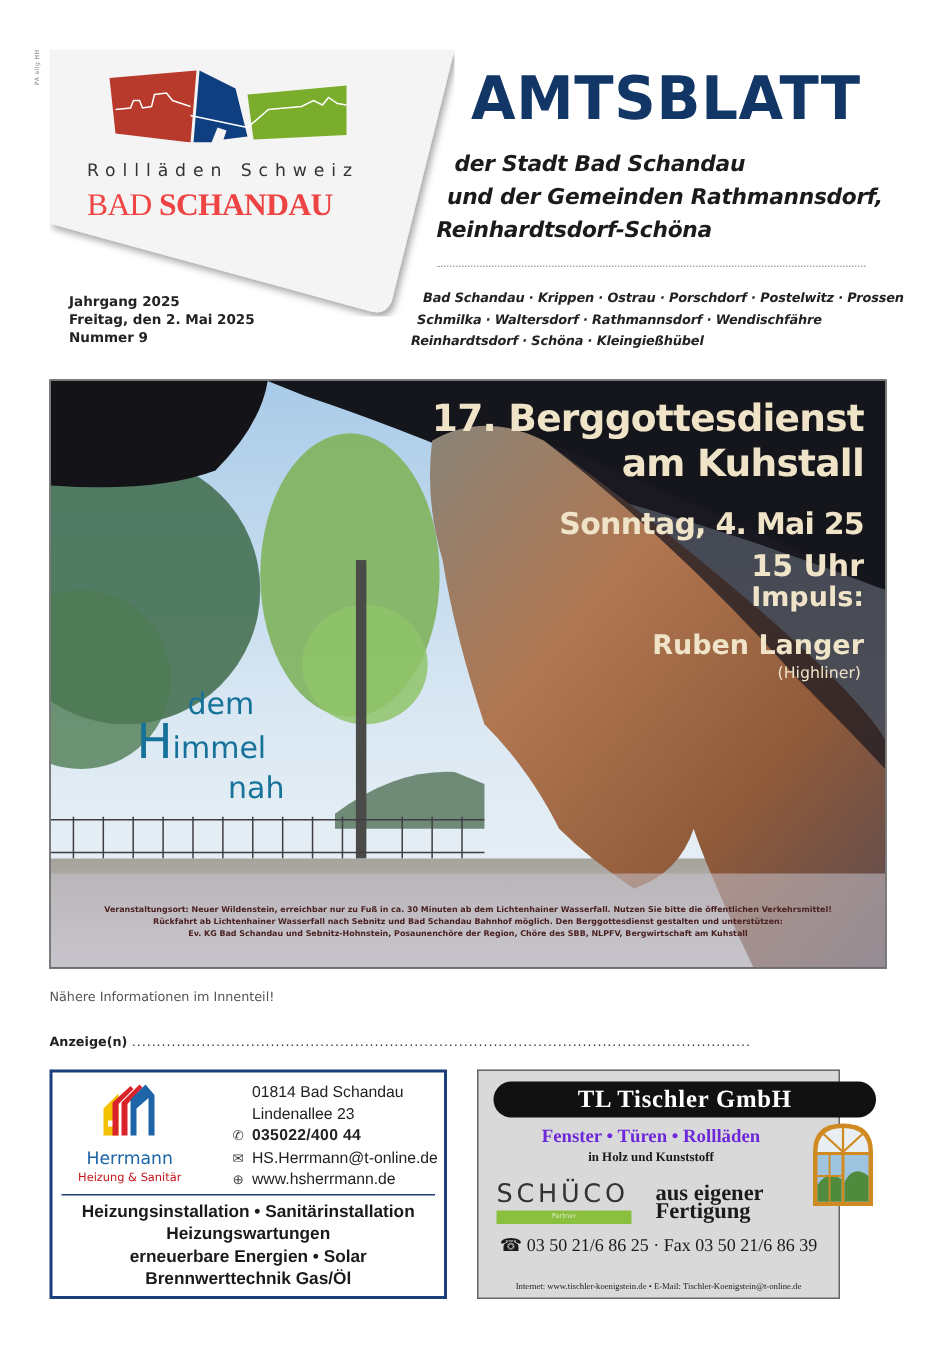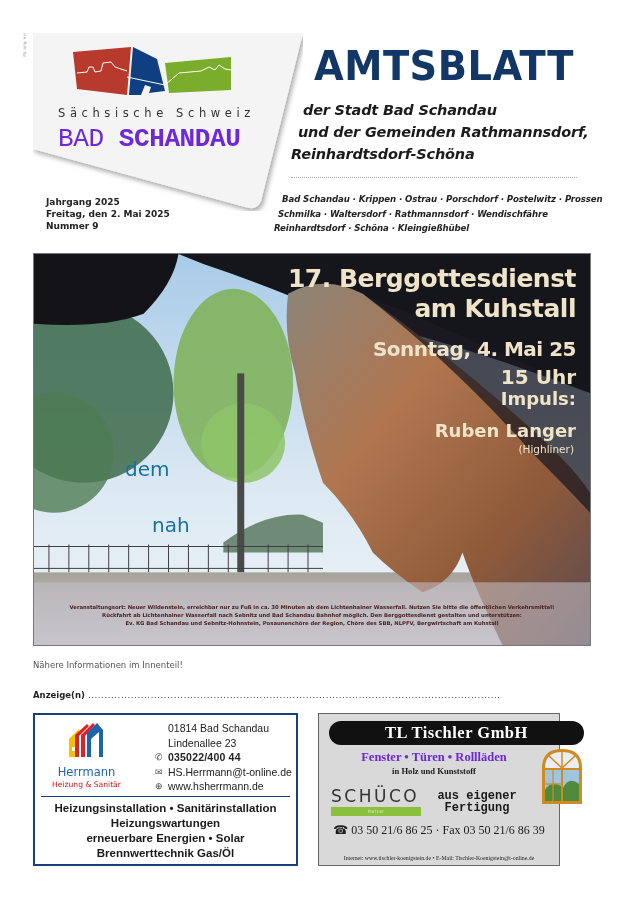--- a/index.html
+++ b/index.html
@@ -6,21 +6,21 @@
   html, body { width: 625px; height: 897px; background: #ffffff; overflow: hidden; }
   body { position: relative; font-family: "DejaVu Sans", sans-serif; color: #1a1a1a; }
 
   .side-code { position: absolute; left: 22px; top: 33px; font-size: 4px; color: #888; writing-mode: vertical-rl; transform: rotate(180deg); letter-spacing: 0.3px; }
 
   
   .header-card { position: absolute; left: 33px; top: 33px; width: 270px; height: 178px; }
   .header-card svg.card-bg { position: absolute; left: 0; top: 0; }
   .logo { position: absolute; left: 36px; top: 12px; width: 200px; height: 50px; }
   .logo-sub { position: absolute; left: 25px; top: 73px; width: 230px; font-family: "DejaVu Sans", sans-serif; font-size: 11.5px; letter-spacing: 4.6px; color: #333; white-space: nowrap; }
-  .logo-main { position: absolute; left: 25px; top: 91px; font-family: Liberation Mono, monospace; font-size: 26px; color: #6d28d9; letter-spacing: -0.4px; white-space: nowrap; }
+  .logo-main { position: absolute; left: 25px; top: 91px; font-family: Liberation Serif, serif; font-size: 21px; color: #ef4444; letter-spacing: -0.4px; white-space: nowrap; }
   .logo-main b { font-weight: bold; }
 
   .issue-info { position: absolute; left: 46px; top: 196px; font-family: "DejaVu Sans", sans-serif; font-size: 9px; font-weight: bold; line-height: 12px; color: #222; }
 
   
   .title { position: absolute; left: 314px; top: 42px; font-family: "DejaVu Sans", sans-serif; font-weight: bold; font-size: 40px; color: #123767; letter-spacing: 0.5px; line-height: 48px; transform: scaleX(0.96); transform-origin: left; }
   .subtitle { position: absolute; font-family: "DejaVu Sans", sans-serif; font-style: italic; font-weight: bold; font-size: 14.5px; color: #1b1b1b; white-space: nowrap; letter-spacing: -0.2px; }
   .sub1 { left: 303px; top: 102px; }
   .sub2 { left: 298px; top: 124px; }
   .sub3 { left: 291px; top: 146px; }
@@ -69,21 +69,21 @@
   .hh-services { position: absolute; left: 0; right: 0; top: 86px; text-align: center; font-family: "Liberation Sans", sans-serif; font-weight: bold; font-size: 11.5px; line-height: 15px; color: #1a1a1a; }
 
   
   .ad-tischler { position: absolute; left: 318px; top: 713px; width: 242px; height: 153px; border: 1px solid #666; background: #d9d9d9; }
   .tl-banner { position: absolute; left: 10px; top: 7px; width: 255px; height: 24px; background: #111; border-radius: 12px; color: #fff; font-family: "Liberation Serif", serif; font-weight: bold; font-size: 16.5px; text-align: center; line-height: 24px; letter-spacing: 0.5px; }
   .tl-line1 { position: absolute; left: 0; width: 230px; text-align: center; top: 36px; font-family: "Liberation Serif", serif; font-weight: bold; font-size: 12.5px; color: #6d28d9; white-space: nowrap; }
   .tl-line2 { position: absolute; left: 0; width: 230px; text-align: center; top: 52px; font-family: "Liberation Serif", serif; font-weight: bold; font-size: 8.6px; color: #1a1a1a; }
   .schueco { position: absolute; left: 12px; top: 72px; width: 92px; }
   .schueco-word { font-family: "DejaVu Sans", sans-serif; font-size: 17px; letter-spacing: 2.5px; color: #333; line-height: 20px; }
   .schueco-bar { margin-top: 1px; height: 9px; width: 90px; background: #8bbf3e; color: #d8eac0; font-size: 4.5px; text-align: center; line-height: 9px; font-family: "DejaVu Sans", sans-serif; }
-  .tl-own { position: absolute; left: 118px; top: 76px; width: 80px; text-align: center; font-family: Liberation Mono, monospace; font-weight: bold; font-size: 12px; line-height: 12px; color: #1a1a1a; }
+  .tl-own { position: absolute; left: 118px; top: 76px; width: 80px; font-family: Liberation Serif, serif; font-weight: bold; font-size: 15px; line-height: 12px; color: #1a1a1a; }
   .tl-window { position: absolute; left: 220px; top: 32px; width: 46px; height: 60px; }
   .tl-phone { position: absolute; left: 0; right: 0; top: 109px; text-align: center; font-family: "Liberation Serif", serif; font-size: 12px; color: #1a1a1a; white-space: nowrap; }
   .tl-addr { position: absolute; left: 0; right: 0; top: 124px; text-align: center; font-family: "Liberation Serif", serif; font-size: 12px; color: #1a1a1a; white-space: nowrap; }
   .tl-web { position: absolute; left: 0; right: 0; top: 141px; text-align: center; font-family: "Liberation Serif", serif; font-size: 5.8px; color: #1a1a1a; white-space: nowrap; }
 </style>
 </head>
 <body>
 
 <div class="side-code">PA allg HH</div>
 
@@ -99,21 +99,21 @@
 
   <svg class="logo" viewBox="0 0 200 50">
     <path d="M4 7 L62 2 L58 50 L8 44 Z" fill="#b83a2c"></path>
     <path d="M64 2 L88 14 L96 46 L80 48 L82 42 L76 40 L72 50 L60 50 Z" fill="#0f3f80"></path>
     <path d="M96 18 L162 12 L162 45 L100 48 Z" fill="#7aad2b"></path>
     <path d="M8 28 L18 27 L20 22 L24 22 L26 27 L32 26 L34 18 L42 17 L46 22 L52 24 L58 26" stroke="#fff" stroke-width="1" fill="none"></path>
     <path d="M58 32 L96 40" stroke="#fff" stroke-width="1" fill="none"></path>
     <path d="M96 40 L110 28 L132 26 L140 22 L146 25 L150 20 L156 24 L162 25" stroke="#fff" stroke-width="1" fill="none"></path>
   </svg>
 
-  <div class="logo-sub">Sächsische Schweiz</div>
+  <div class="logo-sub">Rollläden Schweiz</div>
   <div class="logo-main"><span>BAD</span> <b>SCHANDAU</b></div>
 </div>
 
 <div class="issue-info">
   <div>Jahrgang 2025</div>
   <div>Freitag, den 2. Mai 2025</div>
   <div>Nummer 9</div>
 </div>
 
 <div class="title">AMTSBLATT</div>
@@ -188,20 +188,21 @@
 
   <div class="hero-title ht1">17. Berggottesdienst</div>
   <div class="hero-title ht2">am Kuhstall</div>
   <div class="hero-title ht3">Sonntag, 4. Mai 25</div>
   <div class="hero-title ht4">15 Uhr</div>
   <div class="hero-title ht5">Impuls:</div>
   <div class="hero-title ht6">Ruben Langer</div>
   <div class="hero-title ht7">(Highliner)</div>
 
   <div class="slogan sl1">dem</div>
+  <div class="slogan sl2"><span class="big-h">H</span><span>immel</span></div>
   <div class="slogan sl3">nah</div>
 
   <div class="caption">
     <div>Veranstaltungsort: Neuer Wildenstein, erreichbar nur zu Fuß in ca. 30 Minuten ab dem Lichtenhainer Wasserfall. Nutzen Sie bitte die öffentlichen Verkehrsmittel!</div>
     <div>Rückfahrt ab Lichtenhainer Wasserfall nach Sebnitz und Bad Schandau Bahnhof möglich. Den Berggottesdienst gestalten und unterstützen:</div>
     <div>Ev. KG Bad Schandau und Sebnitz-Hohnstein, Posaunenchöre der Region, Chöre des SBB, NLPFV, Bergwirtschaft am Kuhstall</div>
   </div>
 </div>
 
 <div class="more-info">Nähere Informationen im Innenteil!</div>

